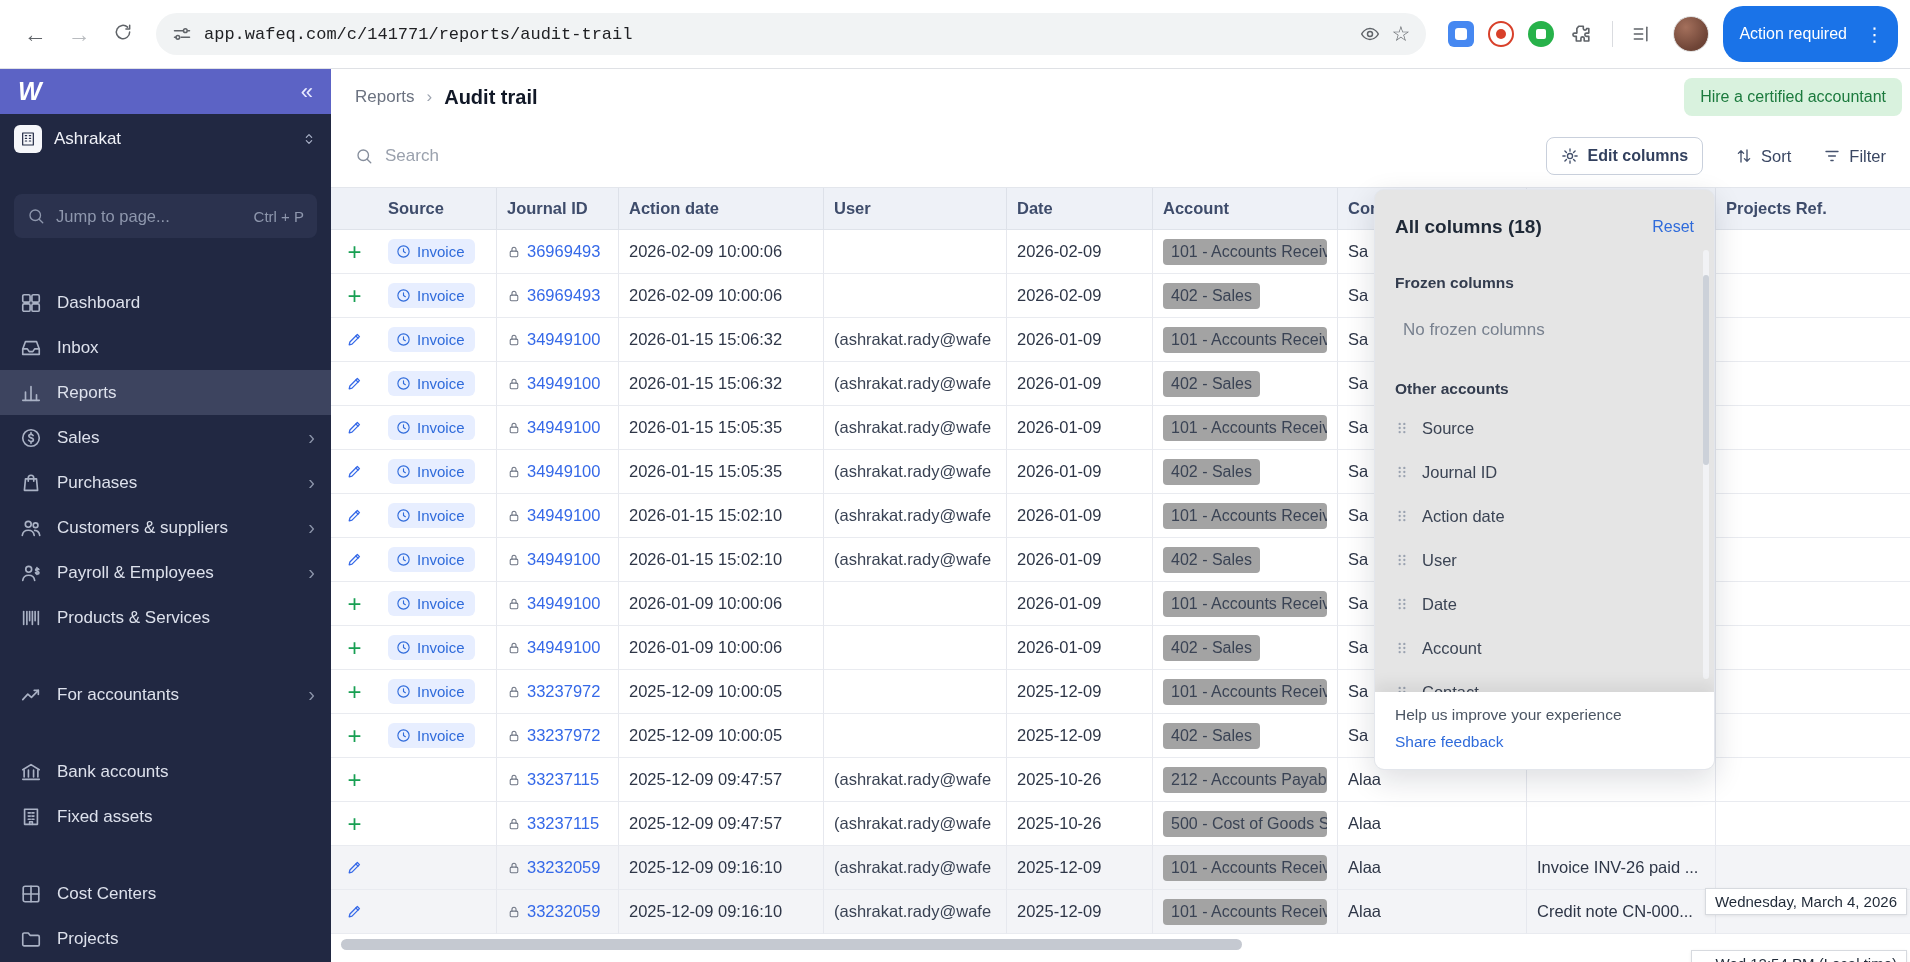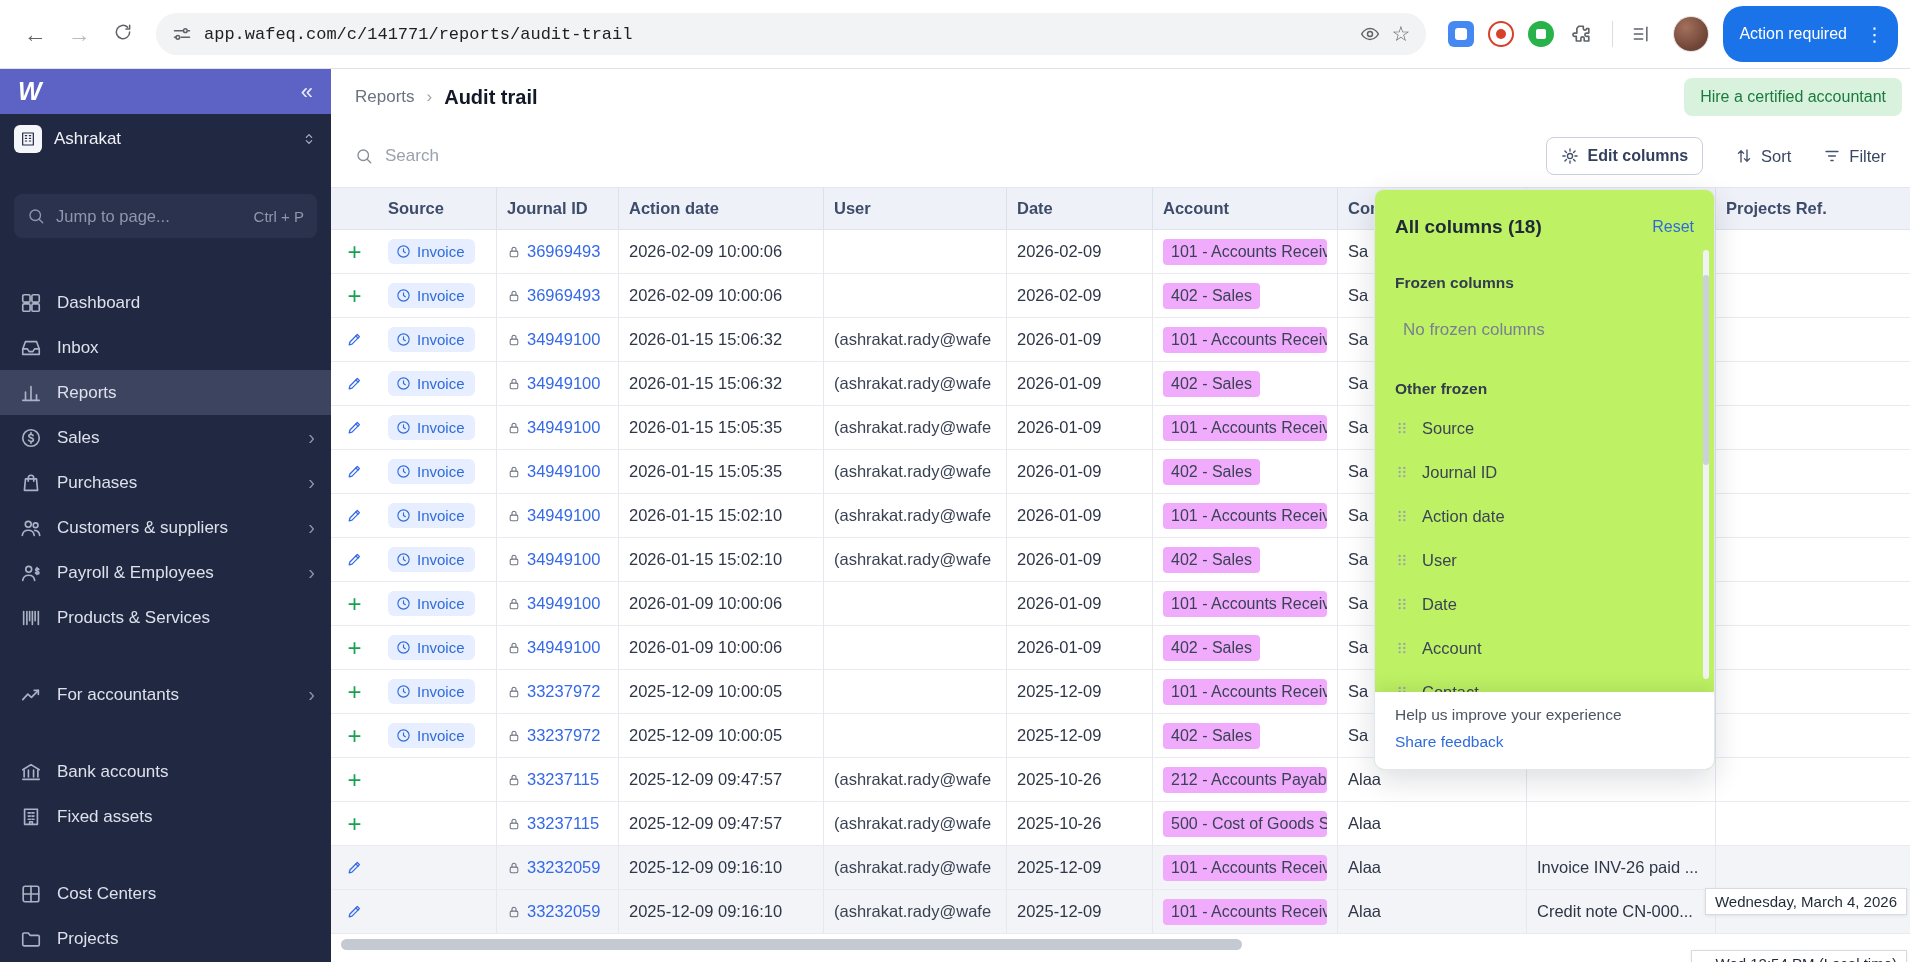--- a/index.html
+++ b/index.html
@@ -79,27 +79,27 @@
   .c.c0 { border-right:none; justify-content:center; padding:0 4px; }
   .c.c9 { border-right:none; }
   .head .c { font-weight:700; color:#3e4c6b; font-size:16.5px; border-right-color:#dde1e9; border-bottom-color:#dfe3ea; }
   .head .c.c0 { border-right:none; }
   .plus { color:#18a053; font-size:24px; font-weight:500; line-height:1; cursor:pointer; }
   .pencil { color:#3569e8; display:flex; cursor:pointer; }
   .badge { display:inline-flex; align-items:center; gap:6px; background:#e7eeff; color:#2f6bdb; font-size:15px; border-radius:6px; padding:4px 10px 4px 8px; }
   .badge svg { flex:none; }
   .lock { color:#6f7685; display:flex; margin-right:6px; flex:none; }
   .jid { color:#3569e8; text-decoration:none; font-size:16.5px; cursor:pointer; }
-  .acct { background:#f0abfc; color:#3a4354; border-radius:4px; padding:4px 8px; max-width:100%; overflow:hidden; white-space:nowrap; display:inline-block; font-size:16px; }
+  .acct { background:#a3a3a3; color:#3a4354; border-radius:4px; padding:4px 8px; max-width:100%; overflow:hidden; white-space:nowrap; display:inline-block; font-size:16px; }
   .cell-user { color:#3a4354; }
 
   .hthumb { position:absolute; left:341px; top:939px; width:901px; height:11px; background:#c5c9d1; border-radius:6px; z-index:5; cursor:pointer; }
 
   
-  .popover { position:absolute; left:1374px; top:189px; width:341px; height:581px; background:#bef264; border:1px solid #e3e6ec; border-radius:10px; box-shadow:0 10px 30px rgba(16,24,40,.14); z-index:20; overflow:hidden; }
+  .popover { position:absolute; left:1374px; top:189px; width:341px; height:581px; background:#e5e5e5; border:1px solid #e3e6ec; border-radius:10px; box-shadow:0 10px 30px rgba(16,24,40,.14); z-index:20; overflow:hidden; }
   .pop-head { display:flex; justify-content:space-between; align-items:center; padding:26px 20px 0; }
   .pop-title { font-size:19px; font-weight:700; color:#1f2937; }
   .pop-reset { font-size:16px; color:#2f6bdb; cursor:pointer; }
   .pop-sec { font-size:15.5px; font-weight:700; color:#333c4e; padding:0 20px; }
   .sec-frozen { margin-top:36px; }
   .pop-empty { margin-top:28px; font-size:17px; color:#78818f; padding:0 28px; }
   .sec-other { margin-top:40px; }
   .pitems { margin-top:8px; }
   .pitem { height:44px; display:flex; align-items:center; gap:13px; padding:0 20px; font-size:16.5px; color:#3b4454; cursor:grab; }
   .drag { color:#9aa2b0; display:flex; }
@@ -916,21 +916,21 @@
 
 <div class="hthumb"></div>
 
 <div class="popover">
   <div class="pop-head">
     <span class="pop-title">All columns (18)</span>
     <span class="pop-reset">Reset</span>
   </div>
   <div class="pop-sec sec-frozen">Frozen columns</div>
   <div class="pop-empty">No frozen columns</div>
-  <div class="pop-sec sec-other">Other frozen</div>
+  <div class="pop-sec sec-other">Other accounts</div>
   <div class="pitems" id="pitems">
       <div class="pitem">
         <span class="drag">
           <svg width="14" height="18" viewBox="0 0 24 24" fill="currentColor">
             <circle cx="8" cy="5" r="2"></circle>
             <circle cx="16" cy="5" r="2"></circle>
             <circle cx="8" cy="12" r="2"></circle>
             <circle cx="16" cy="12" r="2"></circle>
             <circle cx="8" cy="19" r="2"></circle>
             <circle cx="16" cy="19" r="2"></circle>

